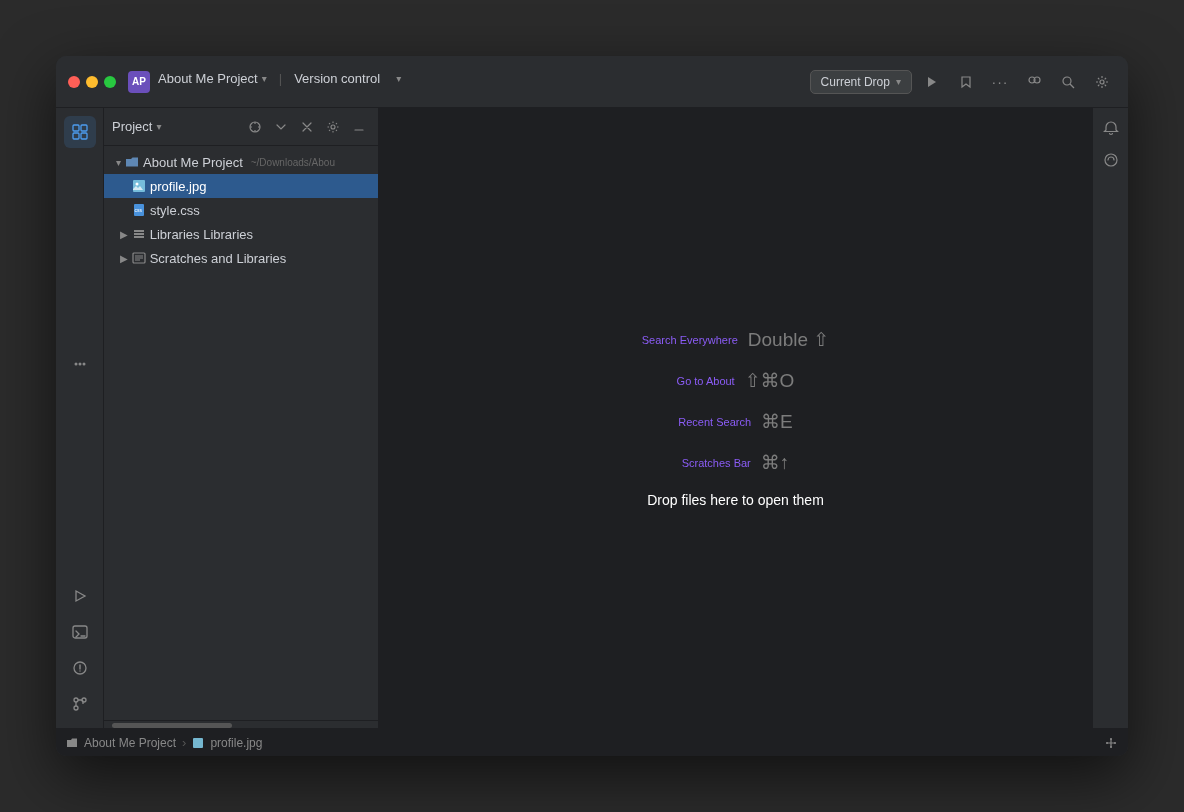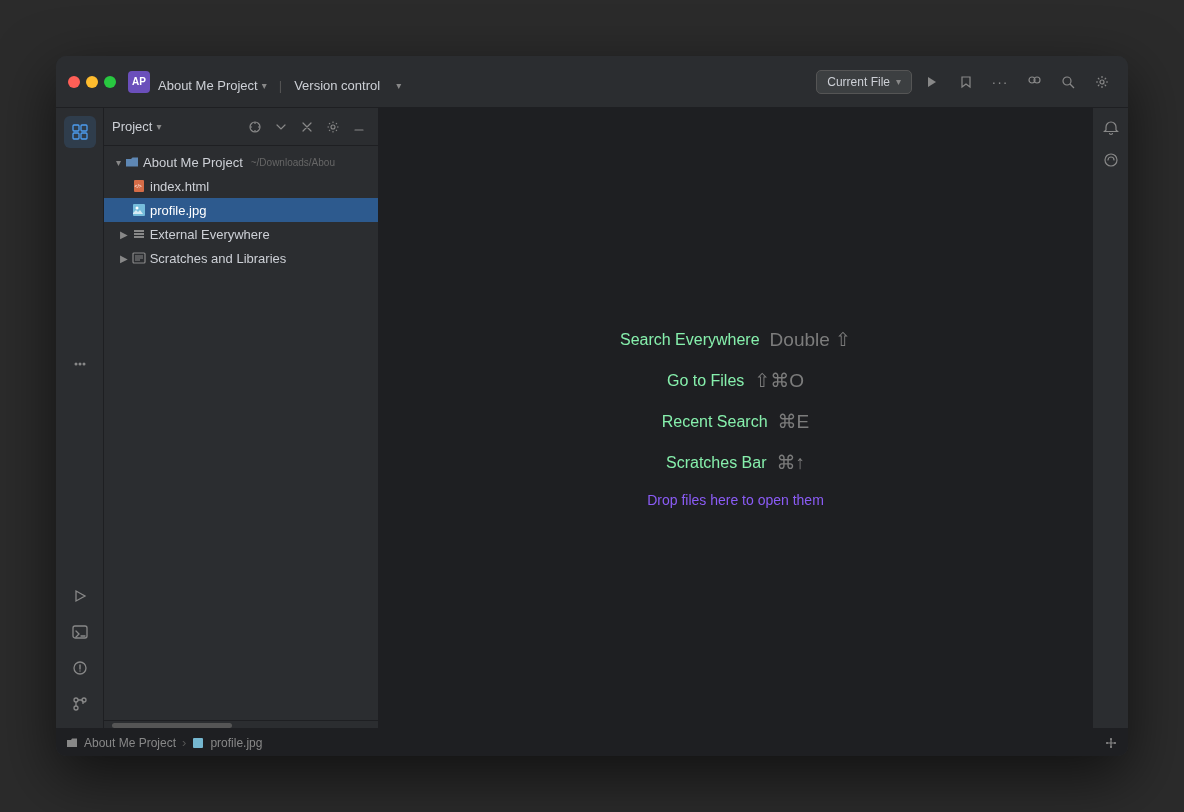--- a/index.html
+++ b/index.html
@@ -44,21 +44,21 @@
       width: 12px;
       height: 12px;
       border-radius: 50%;
       cursor: pointer;
     }
     .tl-close { background: #ff5f57; }
     .tl-minimize { background: #febc2e; }
     .tl-maximize { background: #28c840; }
     .titlebar-left {
       display: flex;
-      align-items: flex-end;
+      align-items: flex-start;
       gap: 8px;
     }
     .app-icon {
       width: 22px;
       height: 22px;
       background: #6b4fbb;
       border-radius: 4px;
       display: flex;
       align-items: center;
       justify-content: center;
@@ -248,29 +248,29 @@
       text-align: center;
     }
     .shortcut-row {
       display: flex;
       align-items: center;
       justify-content: center;
       margin-bottom: 18px;
       gap: 10px;
     }
     .shortcut-label {
-      color: #86efac;
-      font-size: 16px;
+      color: #8b5cf6;
+      font-size: 11px;
     }
     .shortcut-key {
       color: #7c7c7c;
       font-size: 19px;
     }
     .drop-text {
-      color: #8b5cf6;
+      color: #ffffff;
       font-size: 14px;
       margin-top: 8px;
     }
 
     
     .statusbar {
       height: 28px;
       background: #1e1f22;
       border-top: 1px solid #1e1f22;
       display: flex;
@@ -328,21 +328,21 @@
         <span class="chevron-down">▾</span>
       </div>
       <span class="separator-dot">|</span>
       <div class="version-control">
         <span>Version control</span>
         <span class="chevron-down">▾</span>
       </div>
     </div>
     <div class="titlebar-right">
       <div class="current-file-btn">
-        <span>Current File</span>
+        <span>Current Drop</span>
         <span style="color:#888; font-size:10px;">▾</span>
       </div>
       <div class="titlebar-icon-btn">
         <svg width="14" height="14" viewBox="0 0 14 14" fill="none">
             <polygon points="3,2 11,7 3,12" fill="#888"></polygon>
           </svg>
       </div>
       <div class="titlebar-icon-btn">
         <svg width="14" height="14" viewBox="0 0 14 14" fill="none">
             <path d="M3 2h8v10l-4-3-4 3z" stroke="#888" stroke-width="1.2" fill="none"></path>
@@ -463,46 +463,46 @@
 
         <div class="tree-item">
           <span class="tree-chevron">▾</span>
           <svg width="14" height="14" viewBox="0 0 14 14" fill="none">
               <path d="M1 4h5l1.5-1.5H13v9H1z" fill="#6b9dd6" opacity="0.8"></path>
             </svg>
           <span>About Me Project</span>
           <span style="color:#666; font-size:10px; margin-left:4px;">~/Downloads/Abou</span>
         </div>
 
-        <div class="tree-item indent-1">
-          <svg width="14" height="14" viewBox="0 0 14 14" fill="none">
-              <rect x="2" y="1" width="10" height="12" rx="1" fill="#e8734a" opacity="0.9"></rect>
-              <text x="2.5" y="9" font-size="5" fill="white">&lt;/&gt;</text>
-            </svg>
-          <span>index.html</span>
-        </div>
 
         <div class="tree-item indent-1 selected">
           <svg width="14" height="14" viewBox="0 0 14 14" fill="none">
               <rect x="1" y="1" width="12" height="12" rx="1" fill="#7ec8e3" opacity="0.9"></rect>
               <circle cx="5" cy="5" r="1.5" fill="#fff"></circle>
               <path d="M1 10l3-3 2 2 2-2 3 4H1z" fill="#fff" opacity="0.7"></path>
             </svg>
           <span>profile.jpg</span>
         </div>
 
+        <div class="tree-item indent-1">
+          <svg width="14" height="14" viewBox="0 0 14 14" fill="none">
+              <rect x="2" y="1" width="10" height="12" rx="1" fill="#4d9df0" opacity="0.9"></rect>
+              <text x="2.5" y="9" font-size="5" fill="white">css</text>
+            </svg>
+          <span>style.css</span>
+        </div>
 
         <div class="tree-item indent-1" style="padding-left:16px;">
           <span class="tree-chevron">▶</span>
           <svg width="14" height="14" viewBox="0 0 14 14" fill="none">
               <rect x="2" y="3" width="10" height="2" fill="#888"></rect>
               <rect x="2" y="6" width="10" height="2" fill="#888"></rect>
               <rect x="2" y="9" width="10" height="2" fill="#888"></rect>
             </svg>
-          <span>External Everywhere</span>
+          <span>Libraries Libraries</span>
         </div>
 
         <div class="tree-item indent-1" style="padding-left:16px;">
           <span class="tree-chevron">▶</span>
           <svg width="14" height="14" viewBox="0 0 14 14" fill="none">
               <rect x="1" y="2" width="12" height="10" rx="1" stroke="#888" stroke-width="1.2" fill="none"></rect>
               <line x1="3" y1="5" x2="11" y2="5" stroke="#888" stroke-width="1"></line>
               <line x1="3" y1="7" x2="11" y2="7" stroke="#888" stroke-width="1"></line>
               <line x1="3" y1="9" x2="8" y2="9" stroke="#888" stroke-width="1"></line>
             </svg>
@@ -515,21 +515,21 @@
       </div>
     </div>
 
     <div class="editor-area">
       <div class="drop-zone">
         <div class="shortcut-row">
           <span class="shortcut-label">Search Everywhere</span>
           <span class="shortcut-key">Double ⇧</span>
         </div>
         <div class="shortcut-row">
-          <span class="shortcut-label">Go to Files</span>
+          <span class="shortcut-label">Go to About</span>
           <span class="shortcut-key">⇧⌘O</span>
         </div>
         <div class="shortcut-row">
           <span class="shortcut-label">Recent Search</span>
           <span class="shortcut-key">⌘E</span>
         </div>
         <div class="shortcut-row">
           <span class="shortcut-label">Scratches Bar</span>
           <span class="shortcut-key">⌘↑</span>
         </div>

